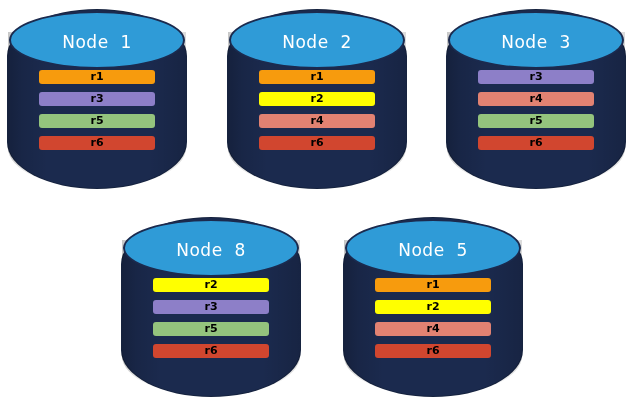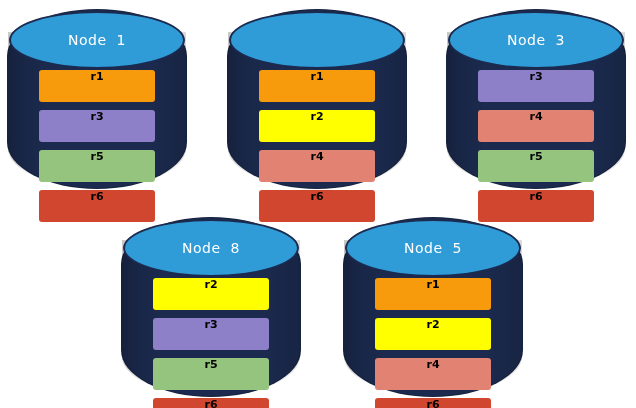--- a/index.html
+++ b/index.html
@@ -72,35 +72,35 @@
     box-sizing: border-box;
   }
 
   .node-title {
     position: absolute;
     left: 0;
     top: 22px;
     width: 178px;
     text-align: center;
     color: #ffffff;
-    font-size: 14px;
+    font-size: 17px;
     font-weight: 400;
     letter-spacing: 0.5px;
     white-space: pre;
   }
 
   
   .replica-list {
     position: absolute;
     left: 31px;
     top: 60px;
     width: 116px;
   }
   .replica {
-    height: 32px;
+    height: 14px;
     line-height: 14px;
     margin-bottom: 8px;
     border-radius: 3px;
     text-align: center;
     font-size: 11px;
     font-weight: bold;
     color: #000000;
     box-sizing: border-box;
   }
   .replica:last-child { margin-bottom: 8px; }
@@ -118,20 +118,21 @@
         <div class="replica" style="background: rgb(247, 155, 13);">r1</div>
         <div class="replica" style="background: rgb(141, 127, 200);">r3</div>
         <div class="replica" style="background: rgb(148, 196, 125);">r5</div>
         <div class="replica" style="background: rgb(209, 70, 47);">r6</div>
       </div>
     </div>
     <div class="node" style="left: 228px; top: 10px;">
       <div class="node-body"></div>
       <div class="node-shade"></div>
       <div class="node-top"></div>
+      <div class="node-title">Node  2</div>
       <div class="replica-list">
         <div class="replica" style="background: rgb(247, 155, 13);">r1</div>
         <div class="replica" style="background: rgb(255, 255, 0);">r2</div>
         <div class="replica" style="background: rgb(226, 130, 114);">r4</div>
         <div class="replica" style="background: rgb(209, 70, 47);">r6</div>
       </div>
     </div>
     <div class="node" style="left: 447px; top: 10px; padding-left: 32px;">
       <div class="node-body"></div>
       <div class="node-shade"></div>

